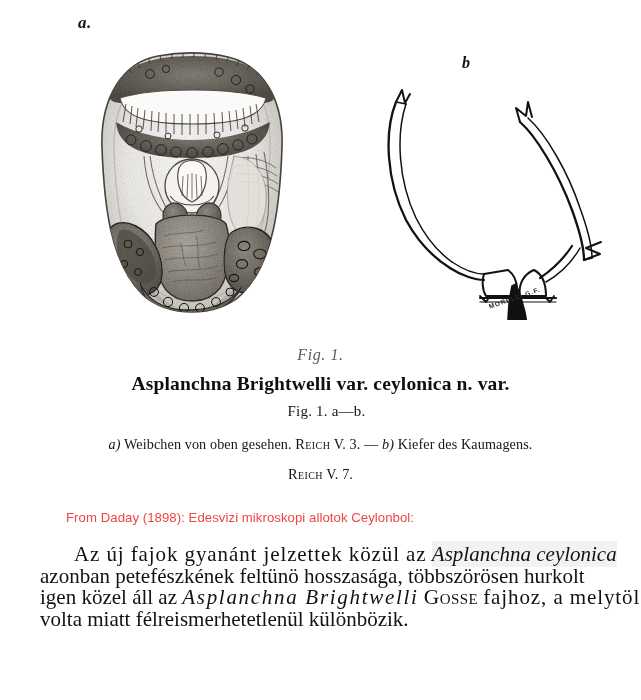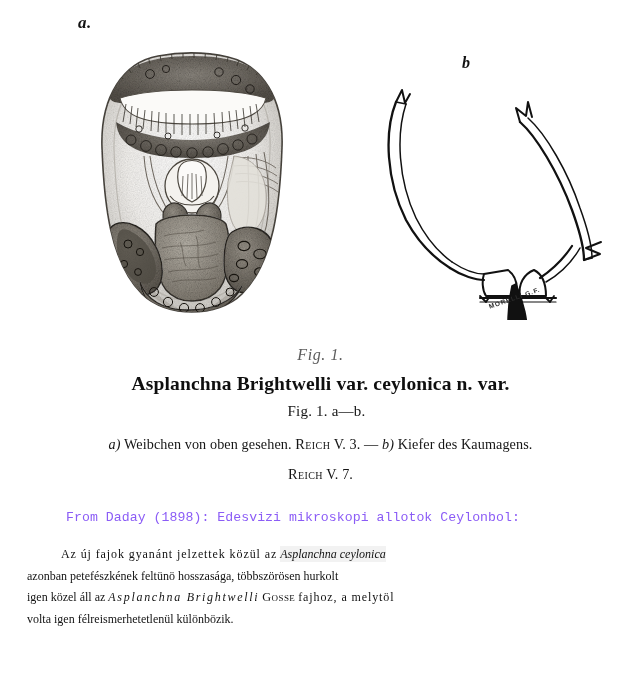--- a/index.html
+++ b/index.html
@@ -115,33 +115,33 @@
     font-size: 14.2px;
     color: #151515;
     margin-top: 11px;
     letter-spacing: 0.1px;
   }
 
   
   .attribution {
     position: absolute;
     left: 66px; top: 510px;
-    font-family: Liberation Mono, monospace;
+    font-family: Liberation Sans, sans-serif;
     font-size: 13.2px;
-    color: #8b5cf6;
+    color: #ef4444;
     letter-spacing: 0.05px;
   }
 
   
   .body-text {
     position: absolute;
-    left: 27px; top: 544px;
+    left: 40px; top: 544px;
     width: 556px;
     font-family: "Liberation Serif", serif;
-    font-size: 12px;
+    font-size: 21px;
     line-height: 21.5px;
     color: #121212;
     text-align: justify;
   }
   .body-text .line { display: block; white-space: nowrap; }
   .body-text .indent { padding-left: 34px; }
   .body-text .it { font-style: italic; }
   .hl {
     background: #f2f2f2;
     padding: 1px 0 1px 0;
@@ -441,16 +441,16 @@
       <span class="sp">Az új fajok gyanánt jelzettek közül az</span>
       <span class="it hl">Asplanchna ceylonica</span>
     </span>
     <span class="line">azonban petefészkének  feltünö  hosszasága,  többszörösen  hurkolt</span>
     <span class="line">
       <span>igen közel áll az</span>
       <span class="it sp2">Asplanchna Brightwelli</span>
       <span class="smallcaps">Gosse</span>
       <span class="sp">fajhoz, a  melytöl</span>
     </span>
-    <span class="line">volta igen félreismerhetetlenül különbözik.</span>
+    <span class="line">volta miatt félreismerhetetlenül különbözik.</span>
   </div>
 
 </div>
 
 </body></html>

